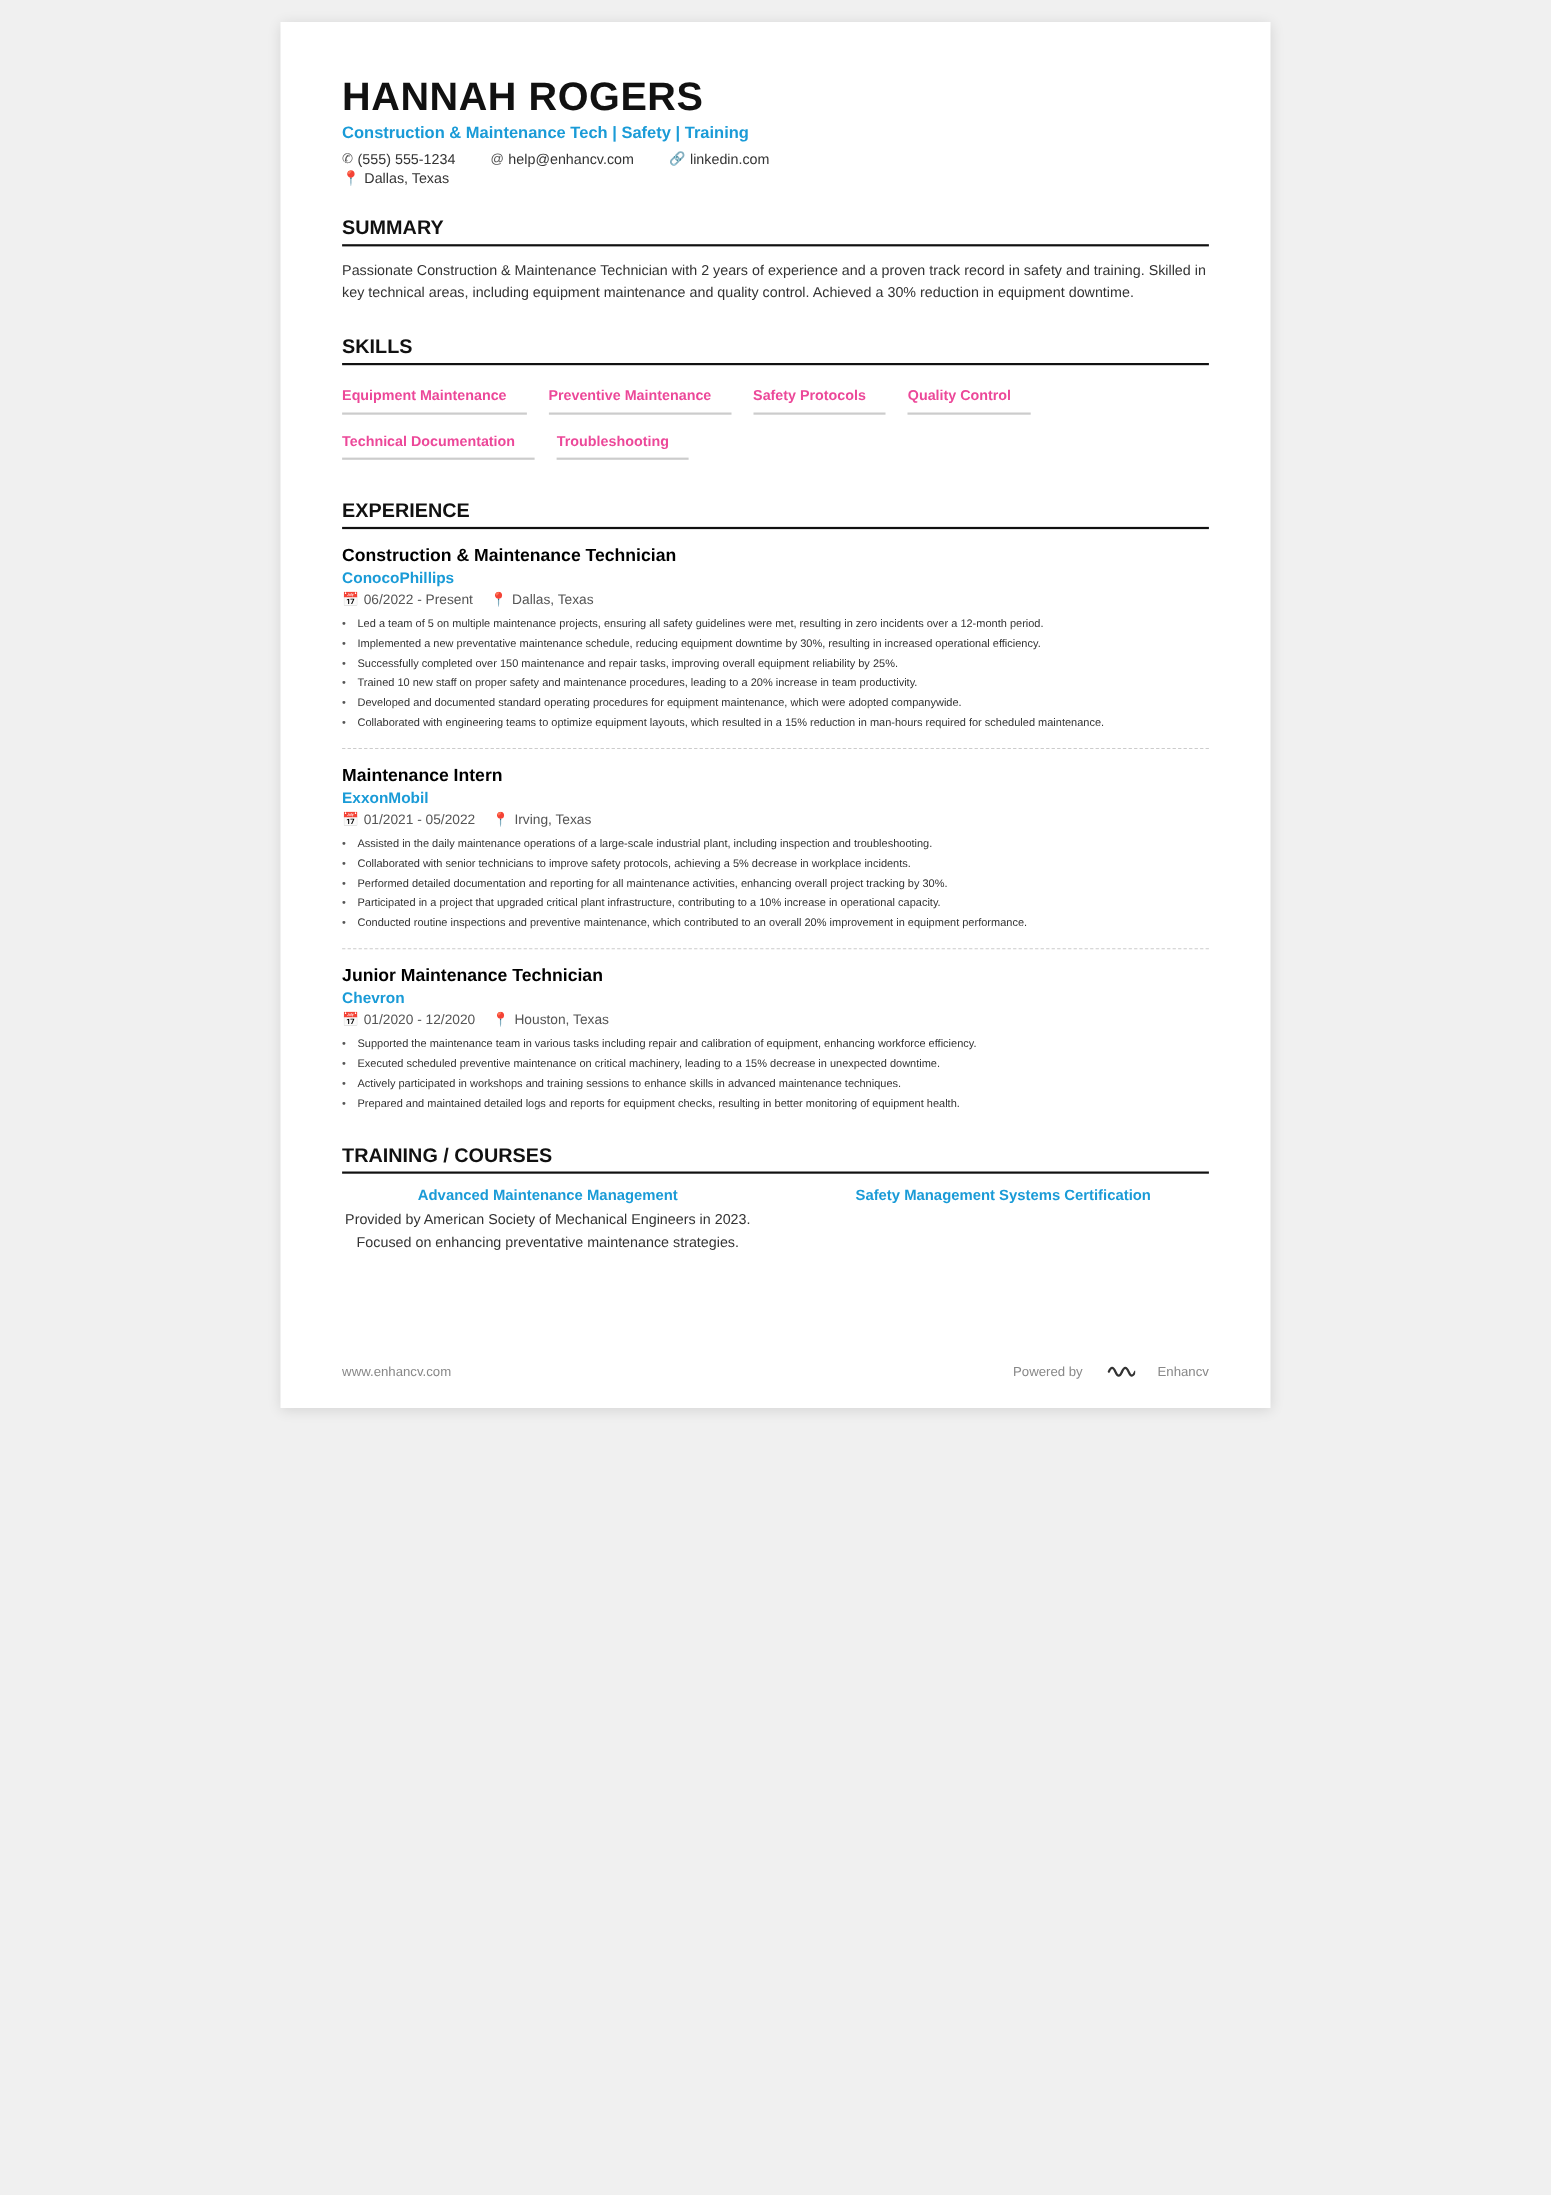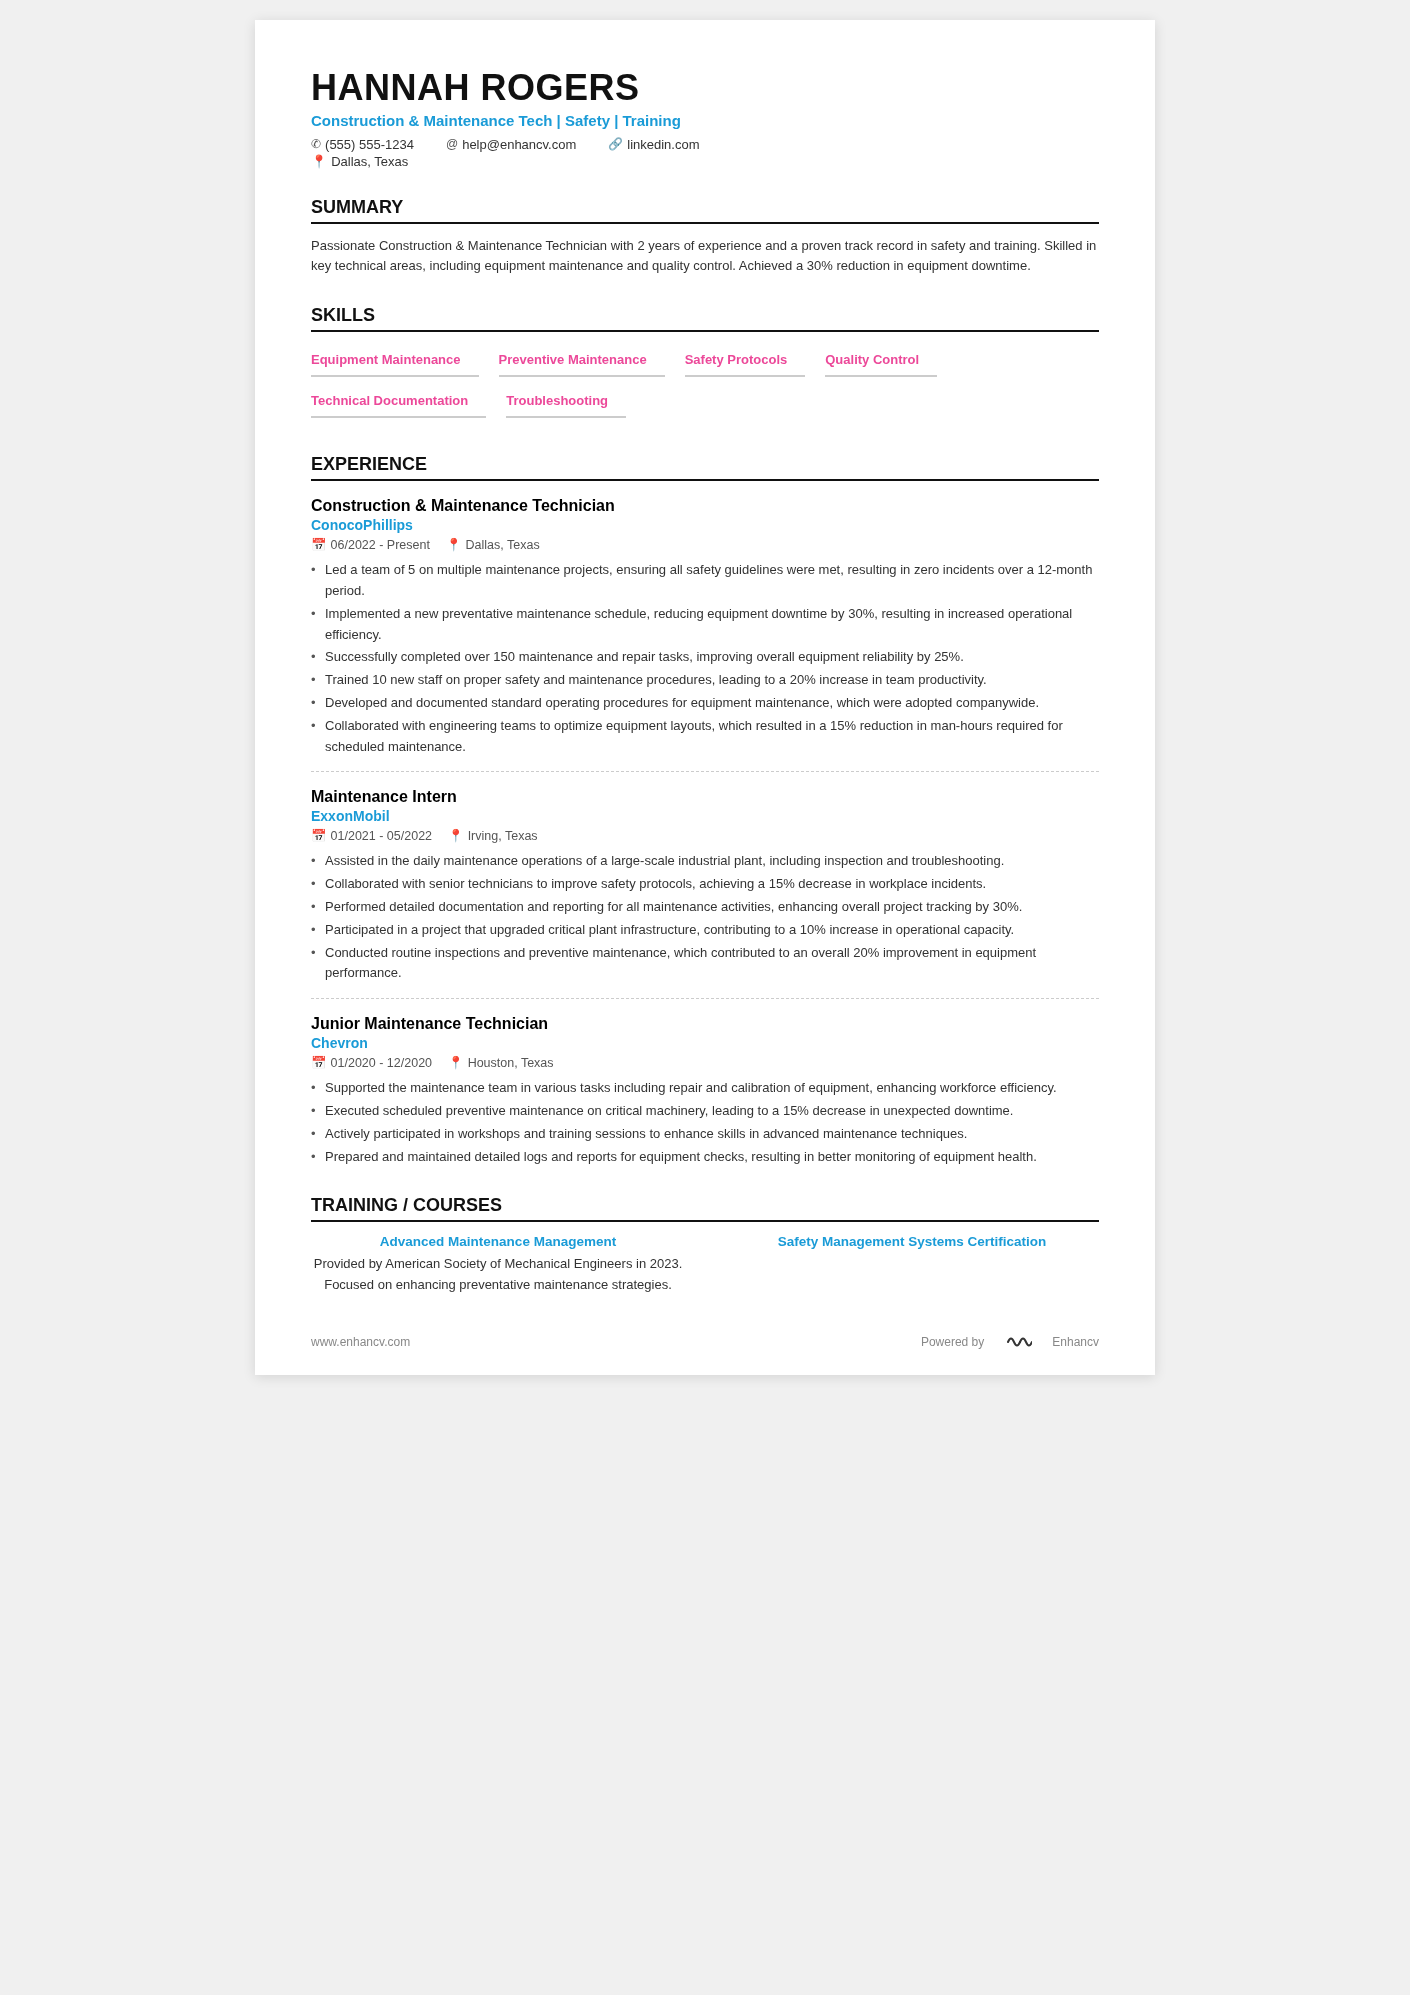--- a/index.html
+++ b/index.html
@@ -117,21 +117,21 @@
     .exp-meta-item {
       display: flex;
       align-items: center;
       gap: 4px;
     }
     .bullet-list {
       list-style: none;
       padding-left: 0;
     }
     .bullet-list li {
-      font-size: 13px;
+      font-size: 10px;
       color: #333;
       line-height: 1.6;
       padding-left: 14px;
       position: relative;
       margin-bottom: 2px;
     }
     .bullet-list li::before {
       content: "•";
       position: absolute;
       left: 0;
@@ -270,21 +270,21 @@
           <span>📅</span>
           <span>01/2021 - 05/2022</span>
         </span>
         <span class="exp-meta-item">
           <span>📍</span>
           <span>Irving, Texas</span>
         </span>
       </div>
       <ul class="bullet-list">
         <li>Assisted in the daily maintenance operations of a large-scale industrial plant, including inspection and troubleshooting.</li>
-        <li>Collaborated with senior technicians to improve safety protocols, achieving a 15% decrease in workplace incidents.</li>
+        <li>Collaborated with senior technicians to improve safety protocols, achieving a 5% decrease in workplace incidents.</li>
         <li>Performed detailed documentation and reporting for all maintenance activities, enhancing overall project tracking by 30%.</li>
         <li>Participated in a project that upgraded critical plant infrastructure, contributing to a 10% increase in operational capacity.</li>
         <li>Conducted routine inspections and preventive maintenance, which contributed to an overall 20% improvement in equipment performance.</li>
       </ul>
     </div>
     <hr class="exp-divider">
 
     <div>
       <div class="exp-title">Junior Maintenance Technician</div>
       <div class="exp-company">Chevron</div>

